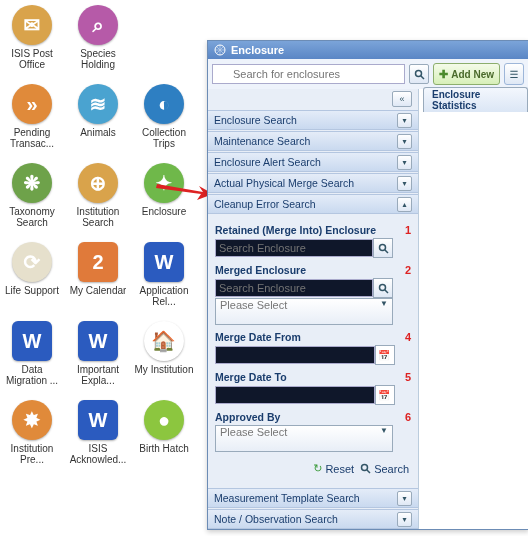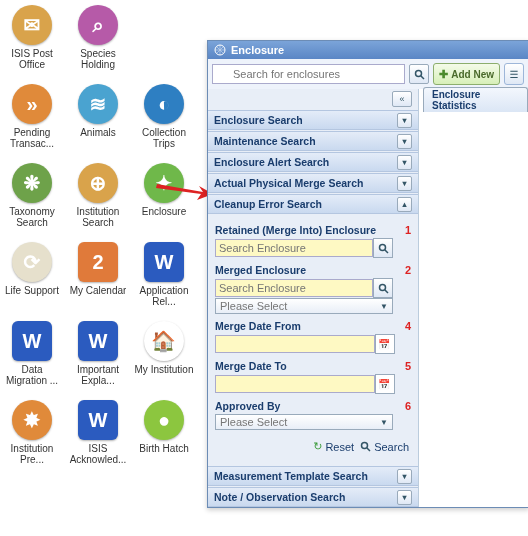--- a/index.html
+++ b/index.html
@@ -204,21 +204,21 @@
     cursor: pointer;
   }
 
   .accordion-head {
     height: 18px;
     border: 1px solid #b4c6e0;
     border-left: none;
     border-right: none;
     background: linear-gradient(#e4ecf8,#c9d9ef);
     color: #1a3d6d;
-    font-weight: bold;
+    font-weight: normal;
     font-size: 10.5px;
     display: flex;
     align-items: center;
     justify-content: space-between;
     padding: 0 6px;
     cursor: pointer;
     margin-top: 1px;
   }
   .accordion-head .chev {
     width: 13px;
@@ -249,21 +249,21 @@
   }
   .red-num {
     color: #d22;
     font-weight: bold;
     font-size: 11px;
   }
   .text-input {
     width: 158px;
     height: 18px;
     border: 1px solid #aac;
-    background: #fef9c3;
+    background: #0f172a;
     font-size: 11px;
     padding: 0 3px;
     color: #888;
     box-sizing: border-box;
   }
   .input-row {
     display: flex;
     align-items: center;
   }
   .lookup-btn {
@@ -271,25 +271,24 @@
     height: 18px;
     border: 1px solid #9ab;
     background: linear-gradient(#fff,#dfe8f5);
     display: flex;
     align-items: center;
     justify-content: center;
     cursor: pointer;
   }
   .select {
     width: 178px;
-    height: 16px;
+    height: 27px;
     border: 1px solid #9ab;
     background: linear-gradient(#fff,#e8eef7);
     display: flex;
-    align-items: center;
     justify-content: space-between;
     padding: 0 4px;
     font-size: 11px;
     color: #777;
     cursor: pointer;
     box-sizing: border-box;
   }
   .select .tri {
     font-size: 8px;
     color: #356;

